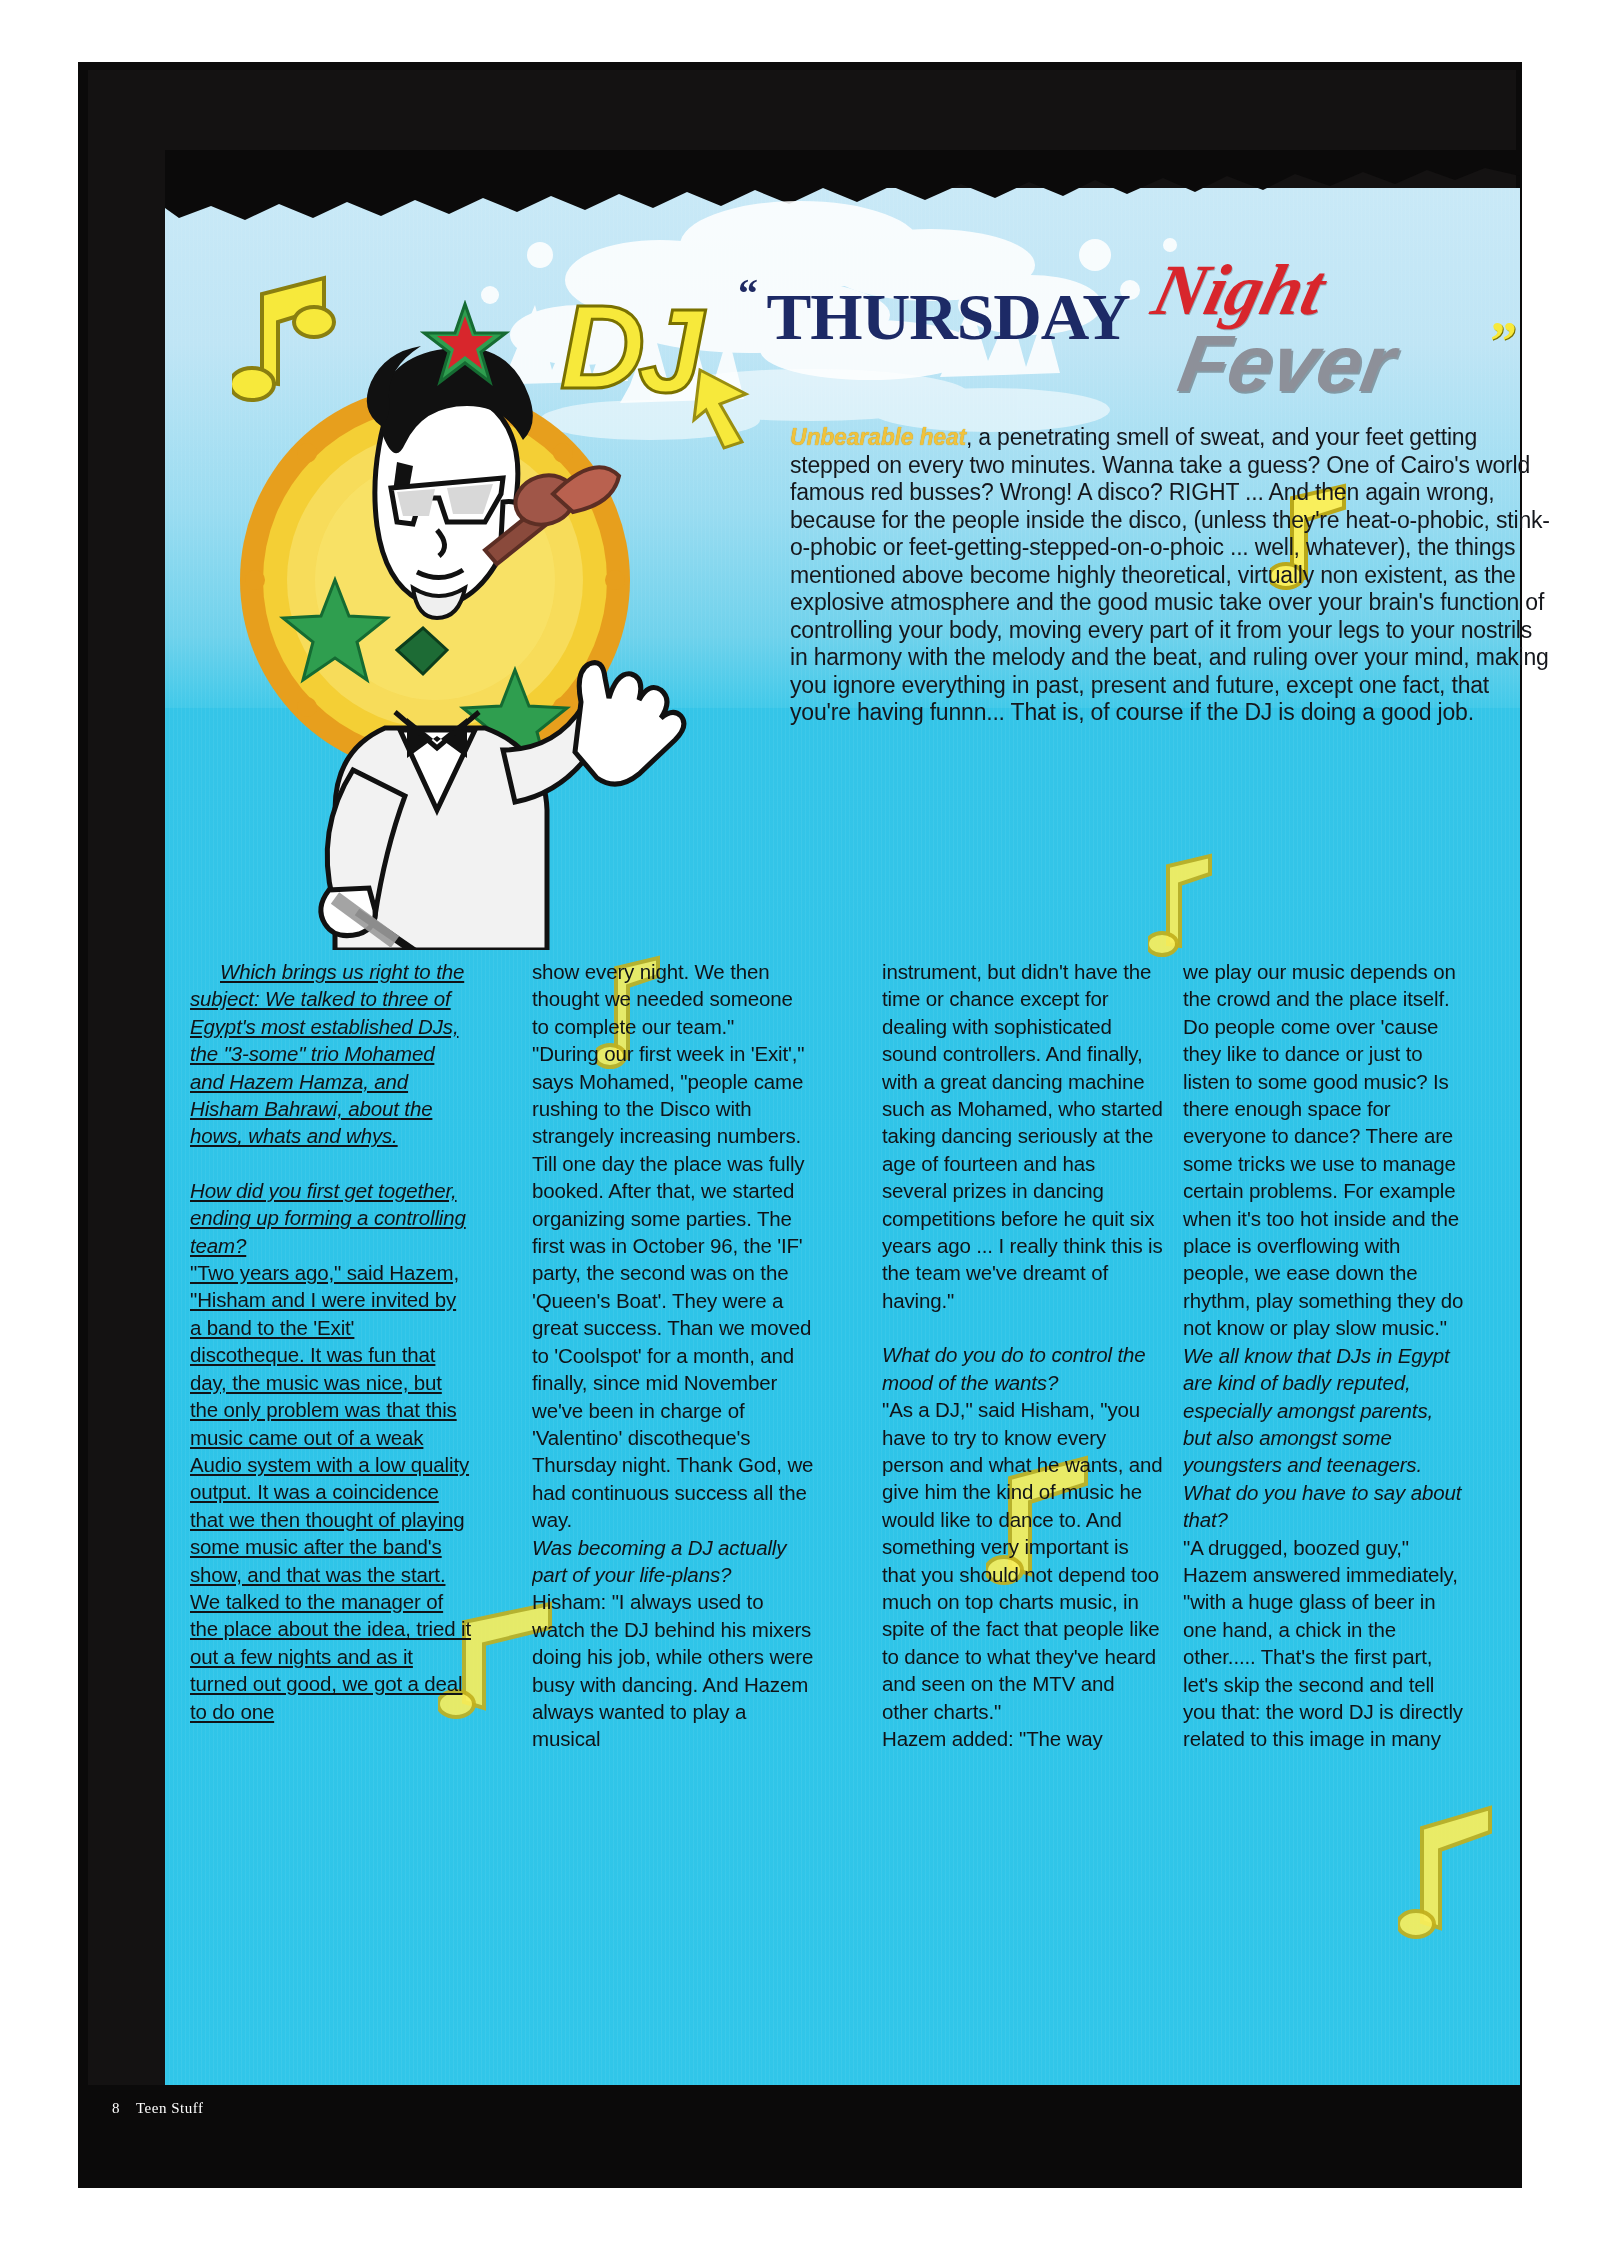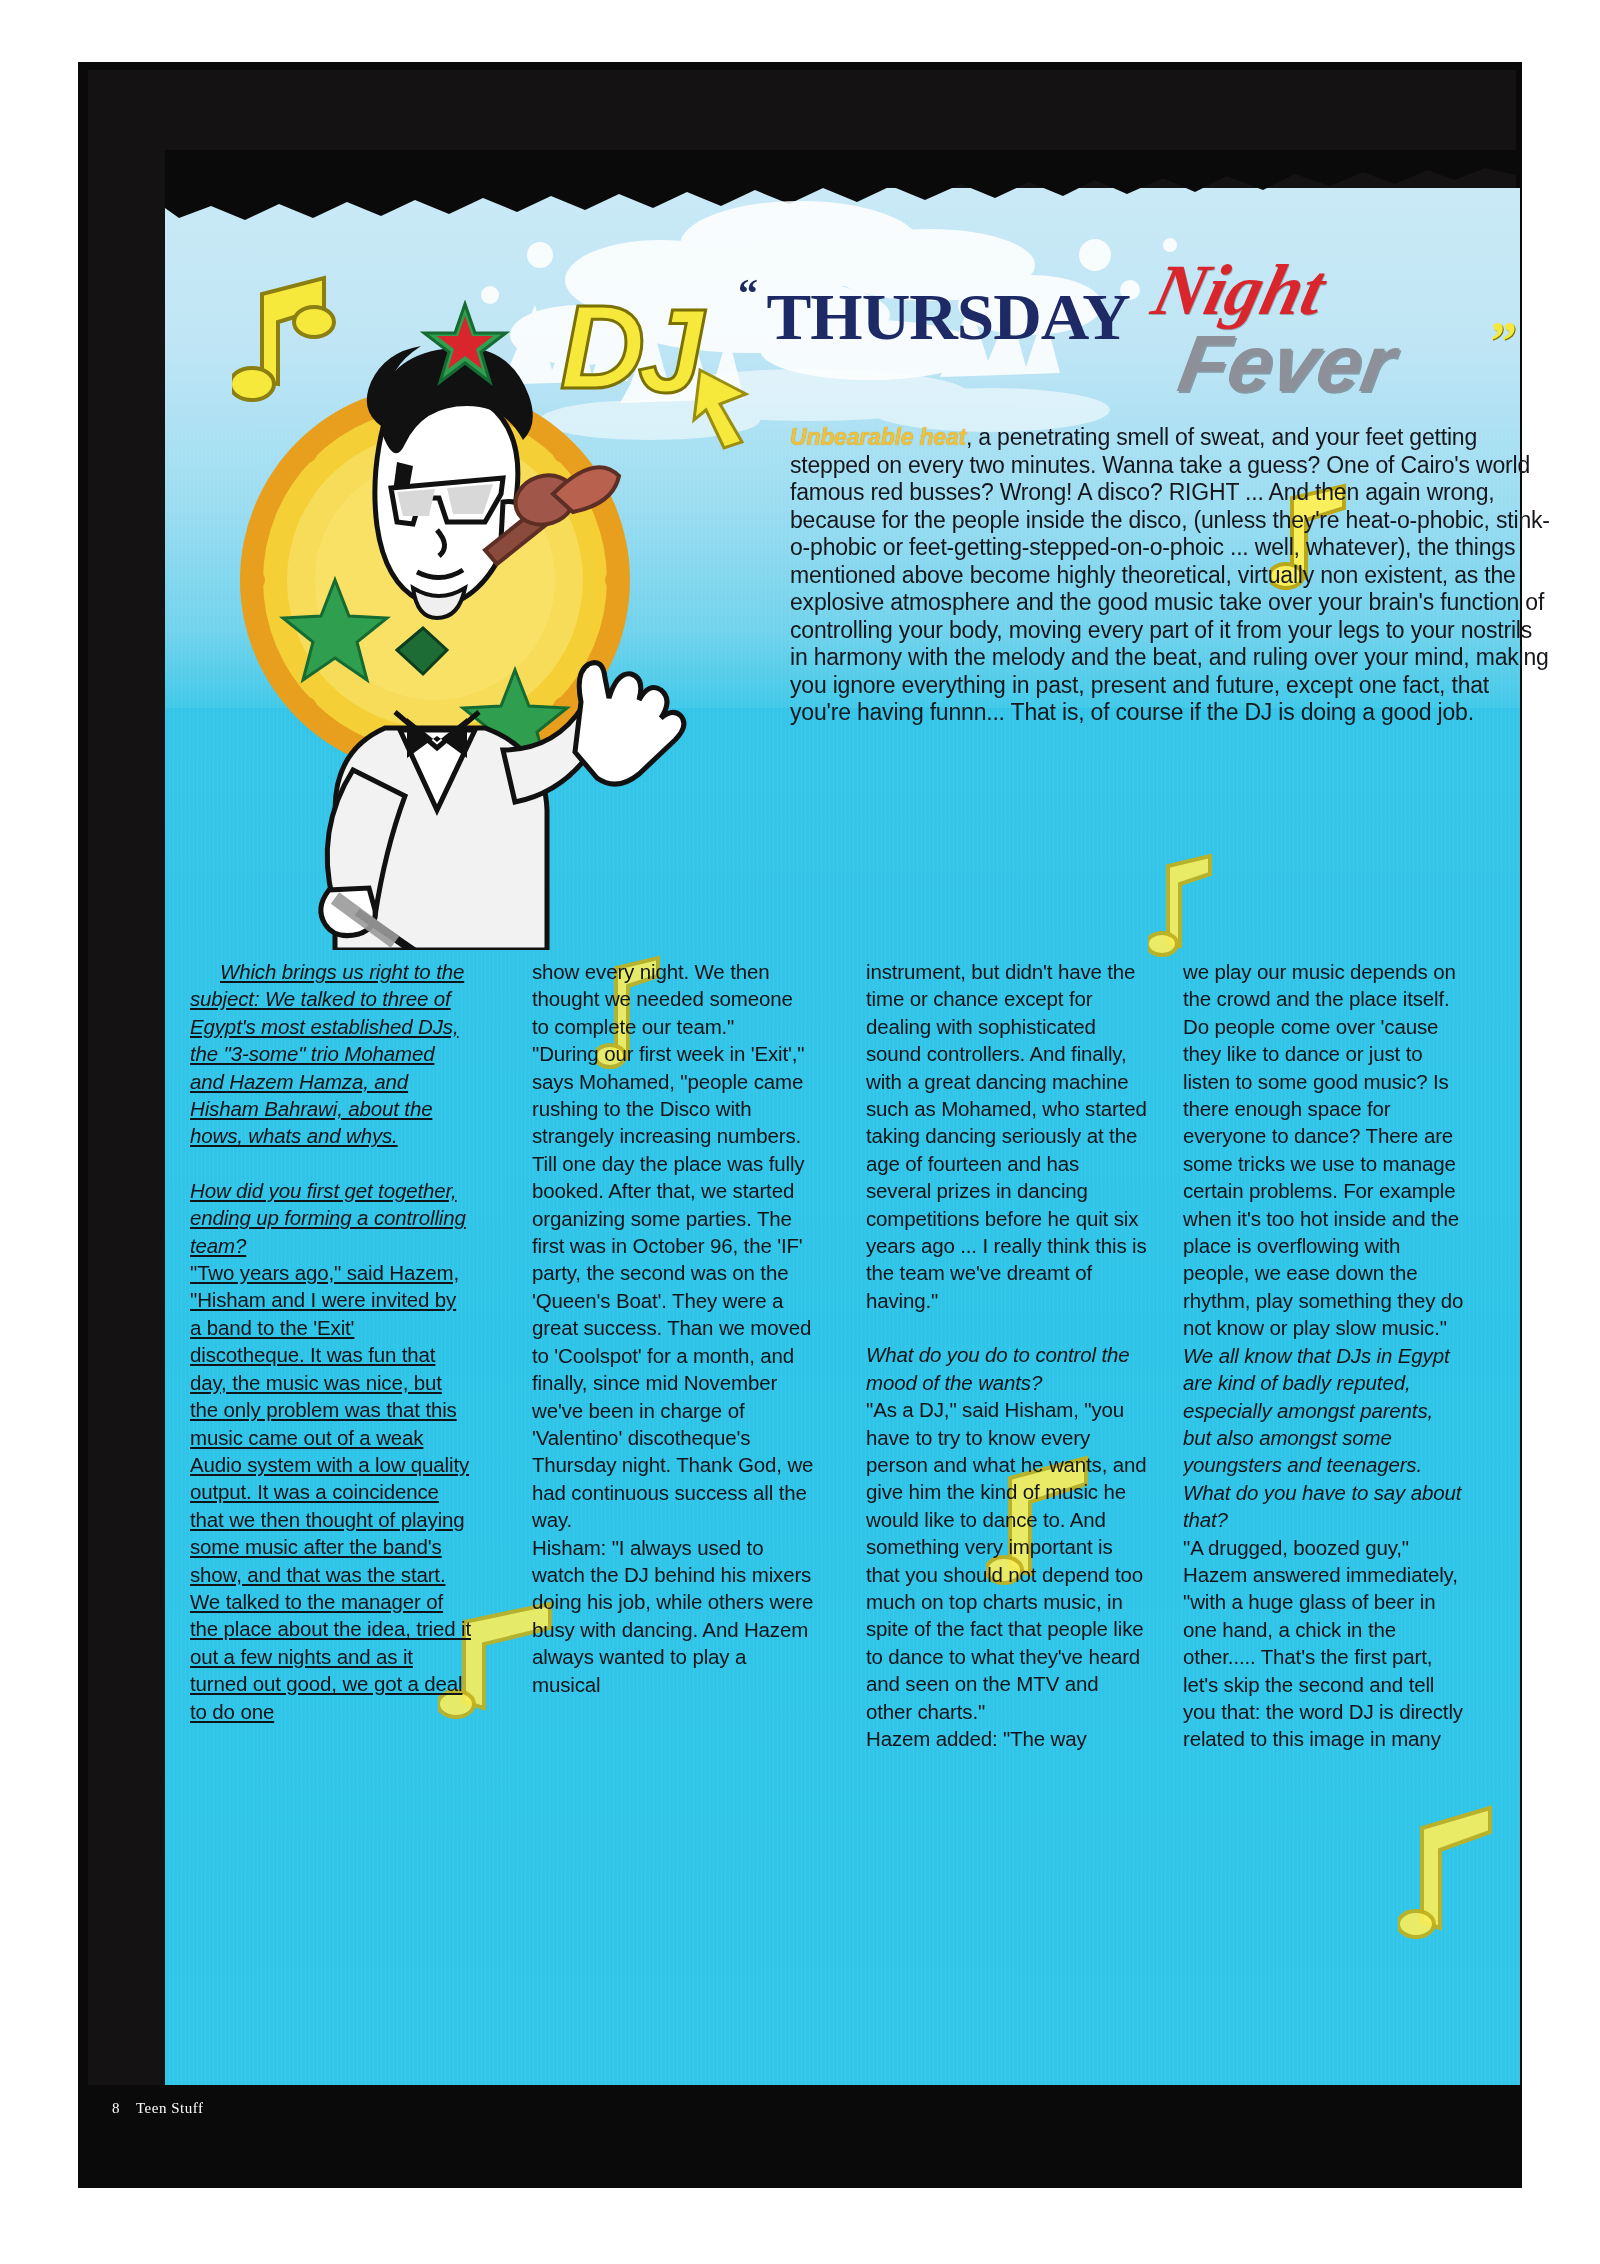--- a/index.html
+++ b/index.html
@@ -120,21 +120,21 @@
   .col{
     position:absolute;top:0;width:282px;height:1120px;
     font-family:"Liberation Sans",sans-serif;
     font-size:20.5px;line-height:27.4px;
     color:#101317;
     letter-spacing:-.15px;
     overflow:hidden;
   }
   .col.c1{left:0;text-decoration:underline;}
   .col.c2{left:342px;}
-  .col.c3{left:676px;}
+  .col.c3{left:692px;}
   .col.c4{left:993px;}
   .col p{margin:0;}
   .col p.q{font-style:italic;}
   .col p.gap{margin-top:27px;}
   .col p.indent{text-indent:30px;}
 
   
   .footer{
     position:absolute;left:112px;top:2100px;
     font-family:"Liberation Serif",serif;
@@ -344,20 +344,21 @@
 
     <div class="col c1">
       <p class="q indent">Which brings us right to the subject: We talked to three of Egypt's most established DJs, the "3-some" trio Mohamed and Hazem Hamza, and Hisham Bahrawi, about the hows, whats and whys.</p>
       <p class="q gap">How did you first get together, ending up forming a controlling team?</p>
       <p>"Two years ago," said Hazem, "Hisham and I were invited by a band to the 'Exit' discotheque. It was fun that day, the music was nice, but the only problem was that this music came out of a weak Audio system with a low quality output. It was a coincidence that we then thought of playing  some music after the band's show, and that was the start. We talked to the manager of the place about the idea, tried it out a few nights and as it turned out good, we got a deal to do one</p>
     </div>
 
     <div class="col c2">
       <p>show every night. We then thought we needed someone to complete our team."</p>
       <p>"During our first week in 'Exit'," says Mohamed, "people came rushing to the Disco with strangely increasing numbers. Till one day the place was fully booked. After that, we started organizing some parties. The first was in October 96, the 'IF' party, the second was on the 'Queen's Boat'. They were a great success. Than we moved to 'Coolspot' for a month, and finally, since mid November we've been in charge of 'Valentino' discotheque's Thursday night. Thank God, we had continuous success all the way.</p>
+      <p class="q">Was becoming a DJ actually part of your life-plans?</p>
       <p>Hisham: "I always used to watch the DJ behind his mixers doing his job, while others were busy with dancing. And Hazem always wanted to play a musical</p>
     </div>
 
     <div class="col c3">
       <p>instrument, but didn't have the time or chance except for dealing with sophisticated sound controllers. And finally, with a great dancing machine such as Mohamed, who started taking dancing seriously at the age of fourteen and has several prizes in dancing competitions before he quit six years ago ... I really think this is the team we've dreamt of having."</p>
       <p class="q gap">What do you do to control the mood of the wants?</p>
       <p>"As a DJ," said Hisham, "you have to try to know every person and what he wants, and give him the kind of music he would like to dance to. And something very important is that you should not depend too much on top charts music, in spite of the fact that people like to dance to what they've heard and seen on the MTV and other charts."</p>
       <p>Hazem added: "The way</p>
     </div>
 

